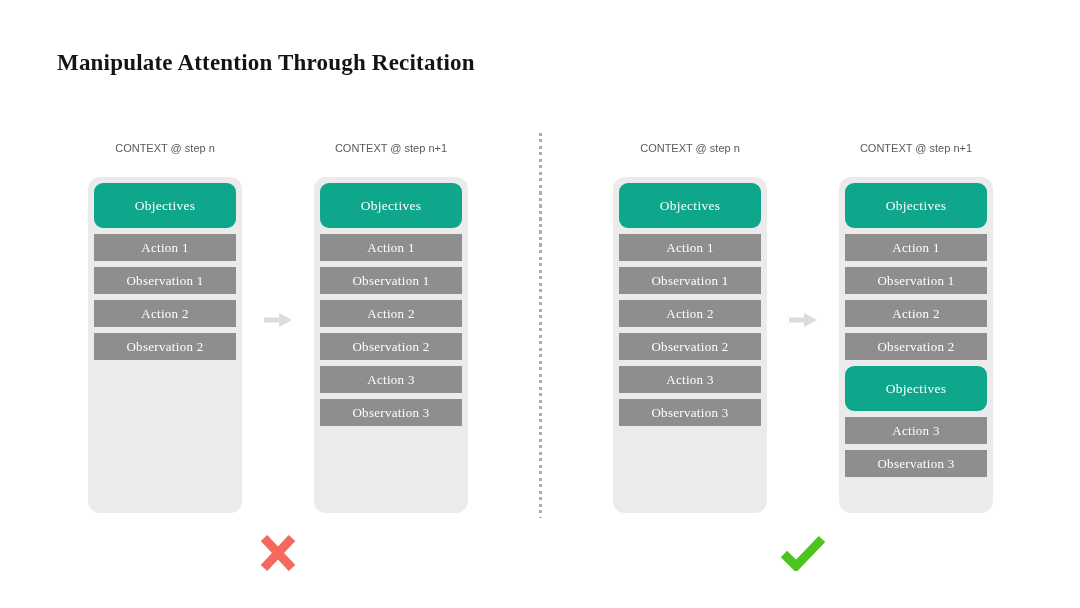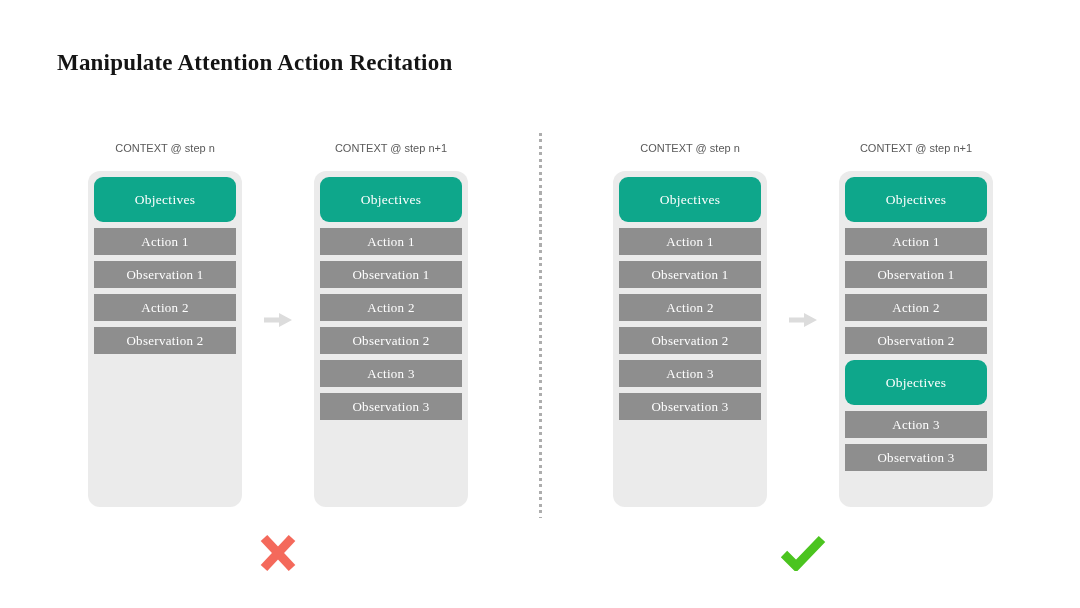--- a/index.html
+++ b/index.html
@@ -14,21 +14,21 @@
     font-weight:700;font-size:23px;letter-spacing:.2px;
     color:var(--title_text,#141414);
   }
   .group{position:absolute;top:142px;display:flex;gap:72px}
   #group-0{left:88px}
   #group-1{left:613px}
   .column{width:154px;display:flex;flex-direction:column}
   .col-header{
     height:13px;line-height:13px;text-align:center;
     font-size:11px;color:var(--header_text,#595959);
-    margin-bottom:16px;white-space:nowrap;
+    margin-bottom:22px;white-space:nowrap;
   }
   .col-box{
     background:var(--container,#ebebeb);
     border-radius:12px;height:336px;box-sizing:border-box;
     padding:6px;display:flex;flex-direction:column;gap:6px;
   }
   .block{
     flex:0 0 auto;display:flex;align-items:center;justify-content:center;
     color:#ffffff;font-family:"Liberation Serif",serif;font-size:13px;
     border-radius:0;letter-spacing:.3px;
@@ -44,21 +44,21 @@
       var(--divider,#adadad) 0 3px,
       transparent 3px 6.5px);
   }
   .verdict{position:absolute}
   #verdict-0{left:259px;top:532px}
   #verdict-1{left:779px;top:535px}
 </style>
 </head>
 <body style="--objective: #0EA78B; --step: #8E8E8E; --container: #EBEBEB; --arrow: #DCDCDC; --cross: #F4695B; --check: #4BC41F; --divider: #ADADAD; --header_text: #595959; --title_text: #141414;">
 
-<h1 class="title">Manipulate Attention Action Recitation</h1>
+<h1 class="title">Manipulate Attention Through Recitation</h1>
 
 <div class="group" id="group-0">
   <div class="arrow">
     <svg width="28" height="14" viewBox="0 0 28 14">
       <path d="M0 4.5 H15 V0 L28 7 L15 14 V9.5 H0 Z" fill="var(--arrow,#dcdcdc)"></path>
     </svg>
   </div>
 <div class="column">
       <div class="col-header">CONTEXT @ step n</div>
       <div class="col-box">

